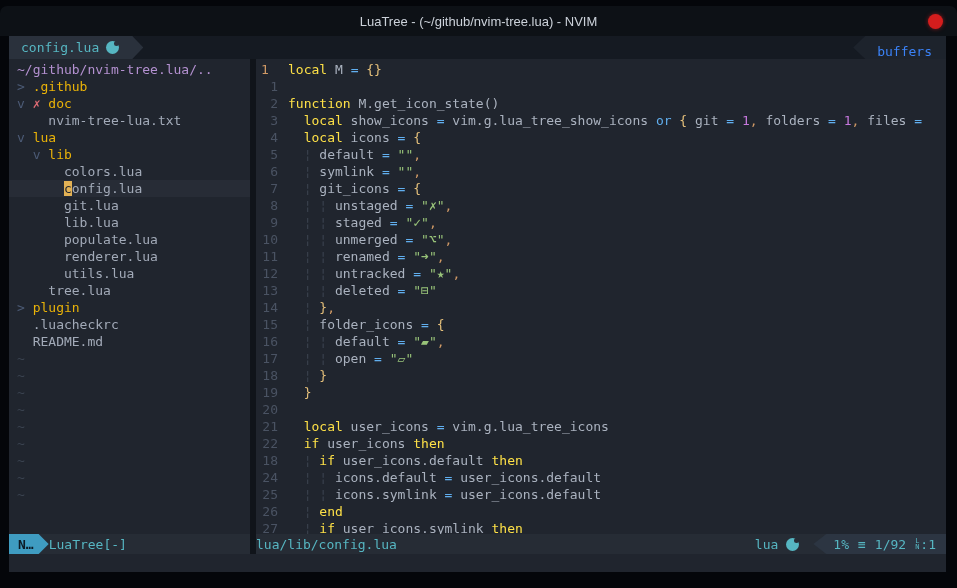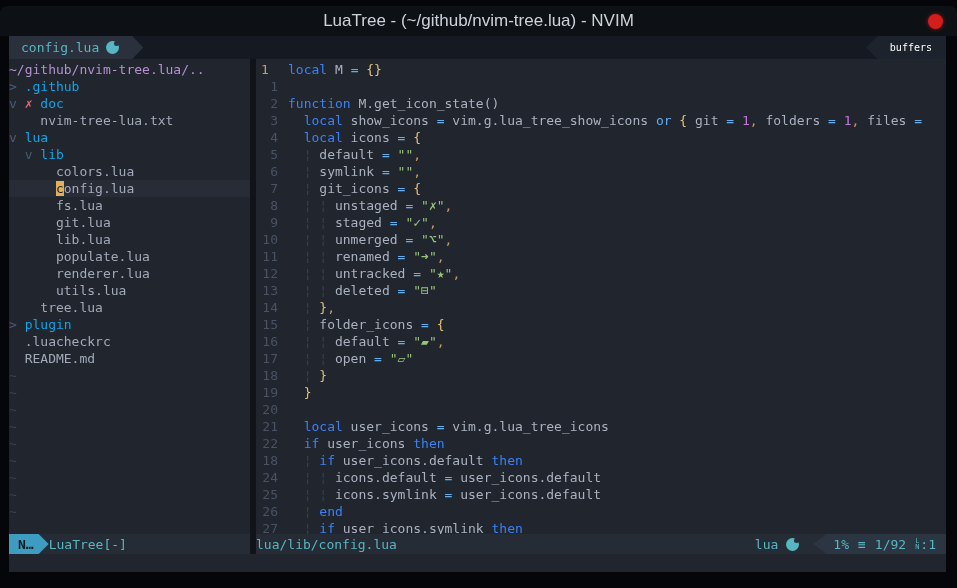--- a/index.html
+++ b/index.html
@@ -8,21 +8,21 @@
     width:957px; height:588px; position:relative;
     background:#04060a;
     font-family:"DejaVu Sans Mono","DejaVu Sans",monospace;
     overflow:hidden;
   }
   
   .titlebar {
     position:absolute; left:0; right:0; top:6px; height:30px;
     background:#0d1116; border-radius:7px 7px 0 0;
     display:flex; align-items:center; justify-content:center;
-    font-family:"Liberation Sans",sans-serif; font-size:17px; color:#ccd2da;
+    font-family:"Liberation Sans",sans-serif; font-size:13px; color:#ccd2da;
   }
   .close-btn {
     position:absolute; right:14px; top:8px; width:15px; height:15px;
     border-radius:50%; background:#d41d1d; box-shadow:0 0 4px rgba(220,30,30,.6);
   }
   
   .term {
     position:absolute; left:9px; right:11px; top:36px; bottom:16px;
     background:#20252e; display:flex; flex-direction:column; overflow:hidden;
   }
@@ -30,49 +30,49 @@
   .tabline { height:23px; flex:0 0 auto; background:#151a22; display:flex; align-items:stretch; }
   .tab {
     background:#2a313c; color:#56b6c2; font-size:13px;
     display:flex; align-items:center; gap:7px; padding:0 24px 0 12px;
     clip-path:polygon(0 0, calc(100% - 11px) 0, 100% 50%, calc(100% - 11px) 100%, 0 100%);
   }
   .lua-moon { width:13px; height:13px; border-radius:50%; background:#56b6c2; position:relative; flex:0 0 auto; }
   .lua-moon::after { content:""; position:absolute; width:5px; height:5px; border-radius:50%; right:0; top:0; background:#2a313c; }
   .tab-spacer { flex:1; }
   .buffers-seg {
-    background:#1d232c; color:#ffffff; font-size:10px;
-    display:flex; align-items:center; padding:0 14px 0 24px;
+    background:#1d232c; color:#3b82f6; font-size:13px;
+    display:flex; align-items:flex-end; padding:0 14px 0 24px;
     clip-path:polygon(0 50%, 12px 0, 100% 0, 100% 100%, 12px 100%);
   }
   
   .main { flex:1; min-height:0; display:flex; }
   .tree { width:241px; flex:0 0 auto; padding-top:2px; overflow:hidden; }
   .wsep { width:6px; flex:0 0 auto; background:#10141a; }
   .code { flex:1; min-width:0; padding-top:2px; overflow:hidden; }
   .row { height:17px; line-height:17px; font-size:13px; white-space:pre; color:#aab2bf; }
-  .tree .row { }
+  .tree .row { padding-left:8px; }
   .tree .row.cursorline { background:#272c36; }
   .code .row { display:flex; }
   .gutter { flex:0 0 32px; text-align:right; padding-right:10px; color:#4a5363; }
   .gutter.active { text-align:left; padding-left:5px; color:#d19a66; }
   .codetext { white-space:pre; }
   
-  .sg-kw     { color:#3b82f6; }
+  .sg-kw     { color:#fde047; }
   .sg-fg     { color:#aab2bf; }
   .sg-plain  { color:#aab2bf; }
   .sg-op     { color:#61afef; }
   .sg-br     { color:#e5c07b; }
   .sg-num    { color:#c678dd; }
   .sg-comma  { color:#d19a66; }
   .sg-str    { color:#98c379; }
   .sg-guide  { color:#3a424f; }
   .sg-tilde  { color:#3a424f; }
   .sg-tree-root   { color:#b491d1; }
-  .sg-tree-folder { color:#0ea5e9;margin-top:36px; }
+  .sg-tree-folder { color:#eab308;margin-top:36px; }
   .sg-tree-file   { color:#a2aab8; }
   .sg-tree-arrow  { color:#4c5b76; }
   .sg-tree-x      { color:#e06c75; }
   .sg-cursor { background:#e2b155; color:#20252e; }
   
   .statusline { height:20px; flex:0 0 auto; display:flex; font-size:13px; }
   .sl-left  { width:241px; flex:0 0 auto; background:#262c35; display:flex; align-items:center; overflow:hidden; }
   .sl-gap   { width:6px; flex:0 0 auto; background:#10141a; }
   .sl-right { flex:1; min-width:0; background:#262c35; display:flex; align-items:center; overflow:hidden; }
   .mode-badge {
@@ -120,21 +120,20 @@
   <div class="main">
     <div class="tree" id="tree">
         <div class="row"><span class="sg-tree-root">~/github/nvim-tree.lua/..</span></div>
         <div class="row"><span class="sg-tree-arrow">&gt; </span><span class="sg-tree-folder">.github</span></div>
         <div class="row"><span class="sg-tree-arrow">v </span><span class="sg-tree-x">✗ </span><span class="sg-tree-folder">doc</span></div>
         <div class="row"><span class="sg-plain">    </span><span class="sg-tree-file">nvim-tree-lua.txt</span></div>
         <div class="row"><span class="sg-tree-arrow">v </span><span class="sg-tree-folder">lua</span></div>
         <div class="row"><span class="sg-plain">  </span><span class="sg-tree-arrow">v </span><span class="sg-tree-folder">lib</span></div>
         <div class="row"><span class="sg-plain">      </span><span class="sg-tree-file">colors.lua</span></div>
         <div class="row cursorline"><span class="sg-plain">      </span><span class="sg-cursor">c</span><span class="sg-tree-file">onfig.lua</span></div>
-        <div class="row"><span class="sg-plain">      </span><span class="sg-tree-file">fs.lua</span></div>
         <div class="row"><span class="sg-plain">      </span><span class="sg-tree-file">git.lua</span></div>
         <div class="row"><span class="sg-plain">      </span><span class="sg-tree-file">lib.lua</span></div>
         <div class="row"><span class="sg-plain">      </span><span class="sg-tree-file">populate.lua</span></div>
         <div class="row"><span class="sg-plain">      </span><span class="sg-tree-file">renderer.lua</span></div>
         <div class="row"><span class="sg-plain">      </span><span class="sg-tree-file">utils.lua</span></div>
         <div class="row"><span class="sg-plain">    </span><span class="sg-tree-file">tree.lua</span></div>
         <div class="row"><span class="sg-tree-arrow">&gt; </span><span class="sg-tree-folder">plugin</span></div>
         <div class="row"><span class="sg-plain">  </span><span class="sg-tree-file">.luacheckrc</span></div>
         <div class="row"><span class="sg-plain">  </span><span class="sg-tree-file">README.md</span></div>
         <div class="row"><span class="sg-tilde">~</span></div>

